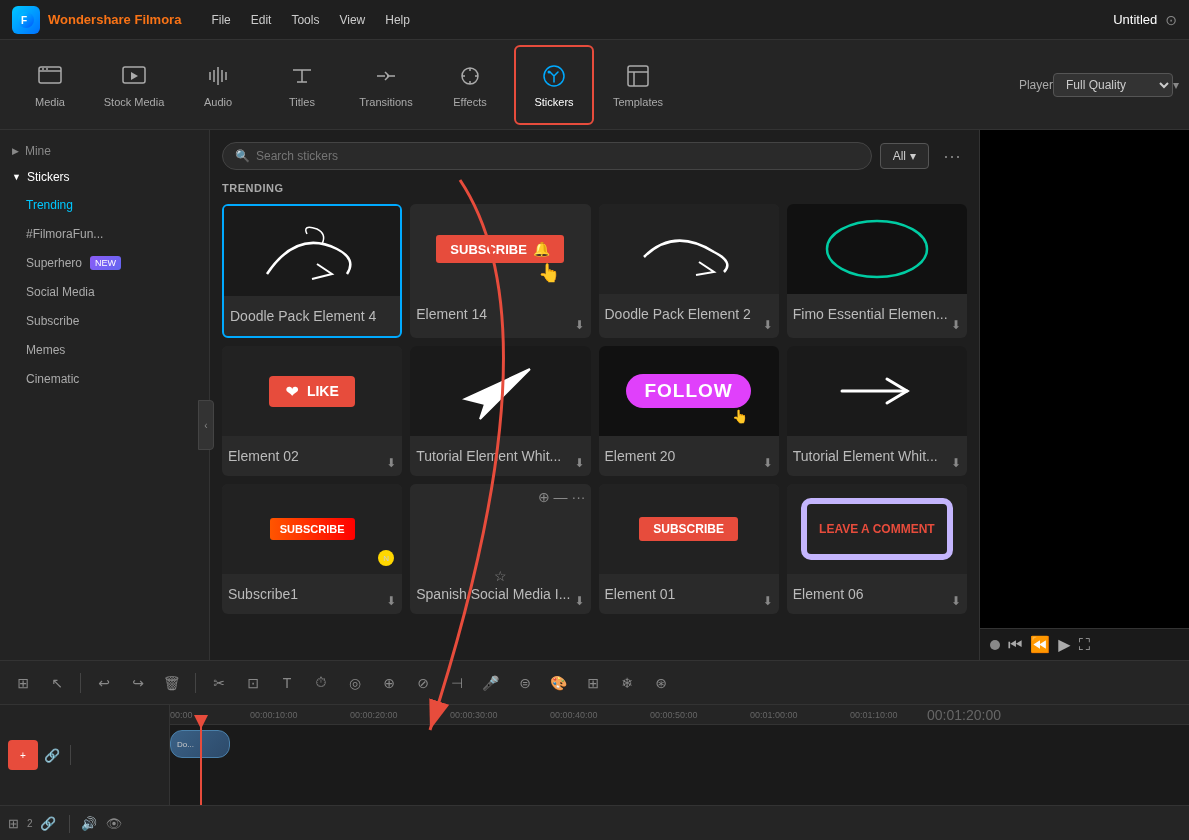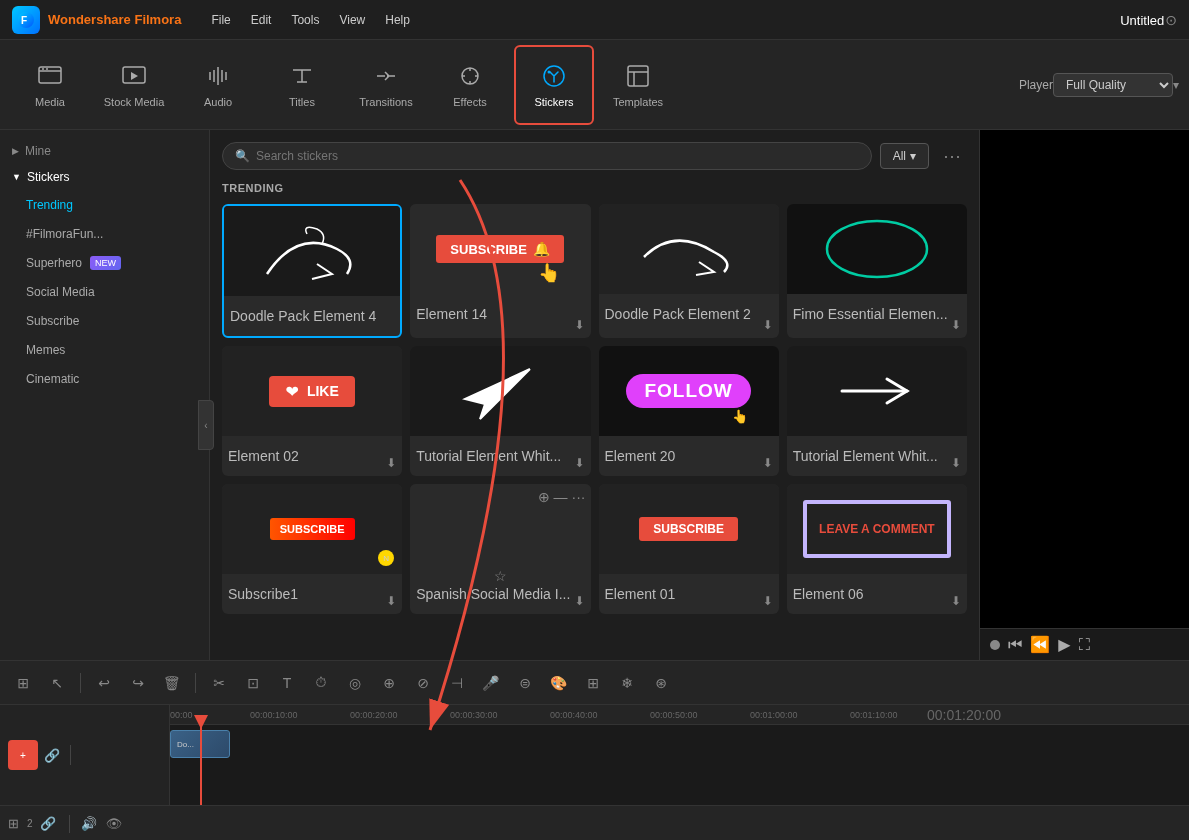--- a/index.html
+++ b/index.html
@@ -31,22 +31,22 @@
     .menu-item {
       color: #ccc;
       font-size: 12px;
       padding: 4px 10px;
       cursor: pointer;
       border-radius: 4px;
     }
     #title-area {
       margin-left: auto;
       display: flex;
-      align-items: flex-end;
-      gap: 1px;
+      align-items: center;
+      gap: 8px;
     }
     #project-title { color: #fff; font-size: 13px; }
     #title-icon { color: #888; font-size: 14px; cursor: pointer; }
 
     
     #toolbar {
       height: 90px;
       background: #252525;
       display: flex;
       align-items: center;
@@ -344,21 +344,21 @@
       top: 0; left: 30px;
       width: 2px;
       height: 100%;
       background: #e74c3c;
       z-index: 10;
     }
     .clip-block {
       position: absolute;
       height: 28px;
       background: linear-gradient(135deg, #3a6186, #2d4a6a);
-      border-radius: 3px;
+      border-radius: 12px;
       top: 5px;
       display: flex; align-items: center;
       padding: 0 6px;
       font-size: 9px;
       color: #ccc;
       border: 1px solid #4a80aa;
       overflow: hidden;
     }
     #bottom-bar {
       height: 36px;
@@ -664,21 +664,21 @@
           <div style="background:#e74c3c; padding:5px 14px; border-radius:3px;">
             <span style="color:white;font-size:12px;font-weight:700;">SUBSCRIBE</span>
           </div>
         </div>
         <div class="sticker-label">Element 01</div>
         <span class="download-icon">⬇</span>
       </div>
 
       <div class="sticker-card">
         <div class="sticker-thumb thumb-element06">
-          <div style="border:4px solid #c4b5fd; padding:18px 12px; border-radius:3px;">
+          <div style="border:6px solid #c4b5fd; padding:18px 12px; border-radius:10px;">
             <span style="color:#e74c3c;font-size:12px;font-weight:700;">LEAVE A COMMENT</span>
           </div>
         </div>
         <div class="sticker-label">Element 06</div>
         <span class="download-icon">⬇</span>
       </div>
 
     </div>
   </div>
 

